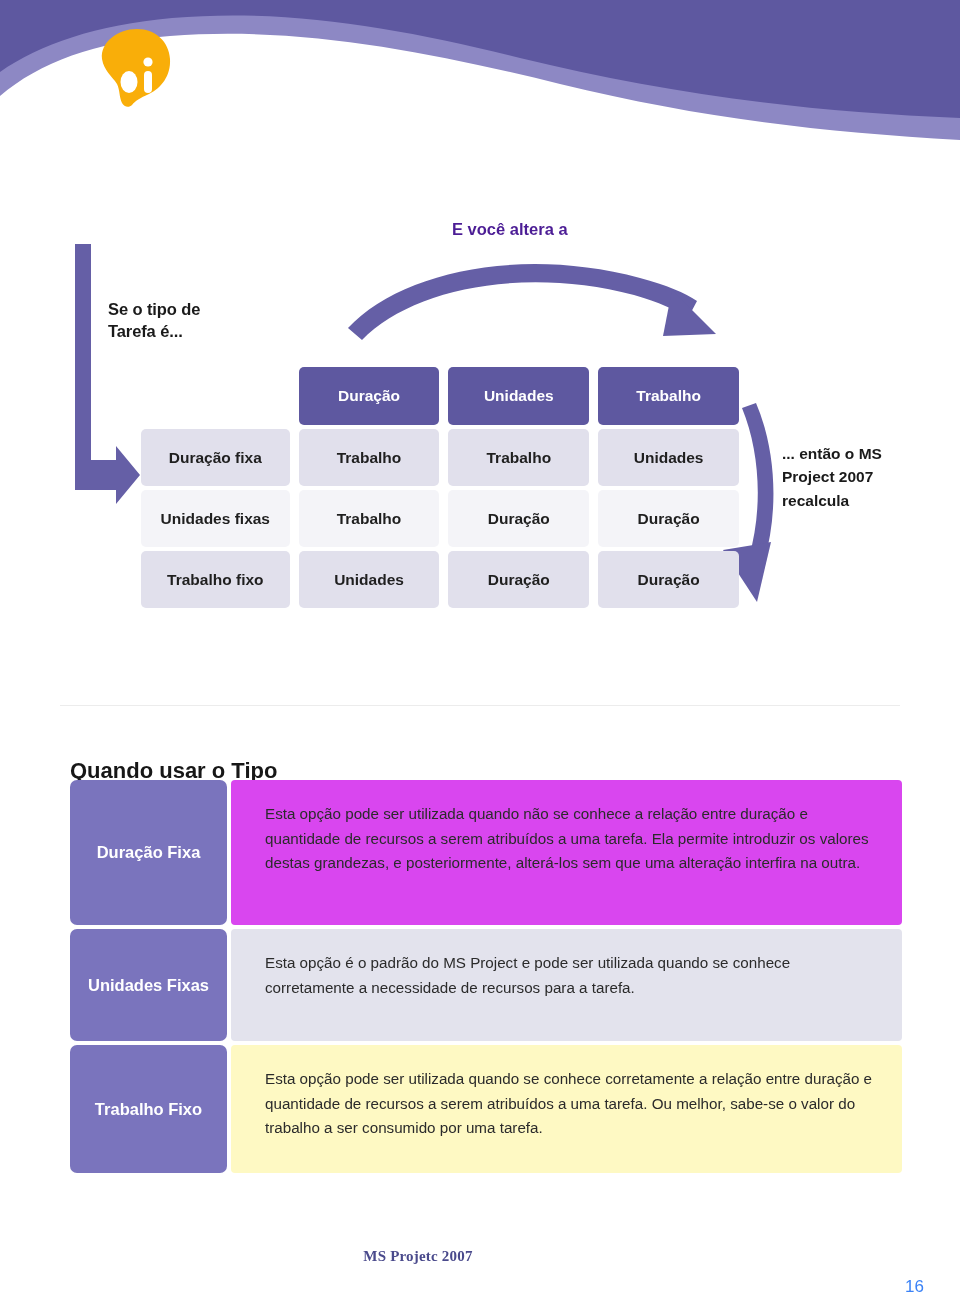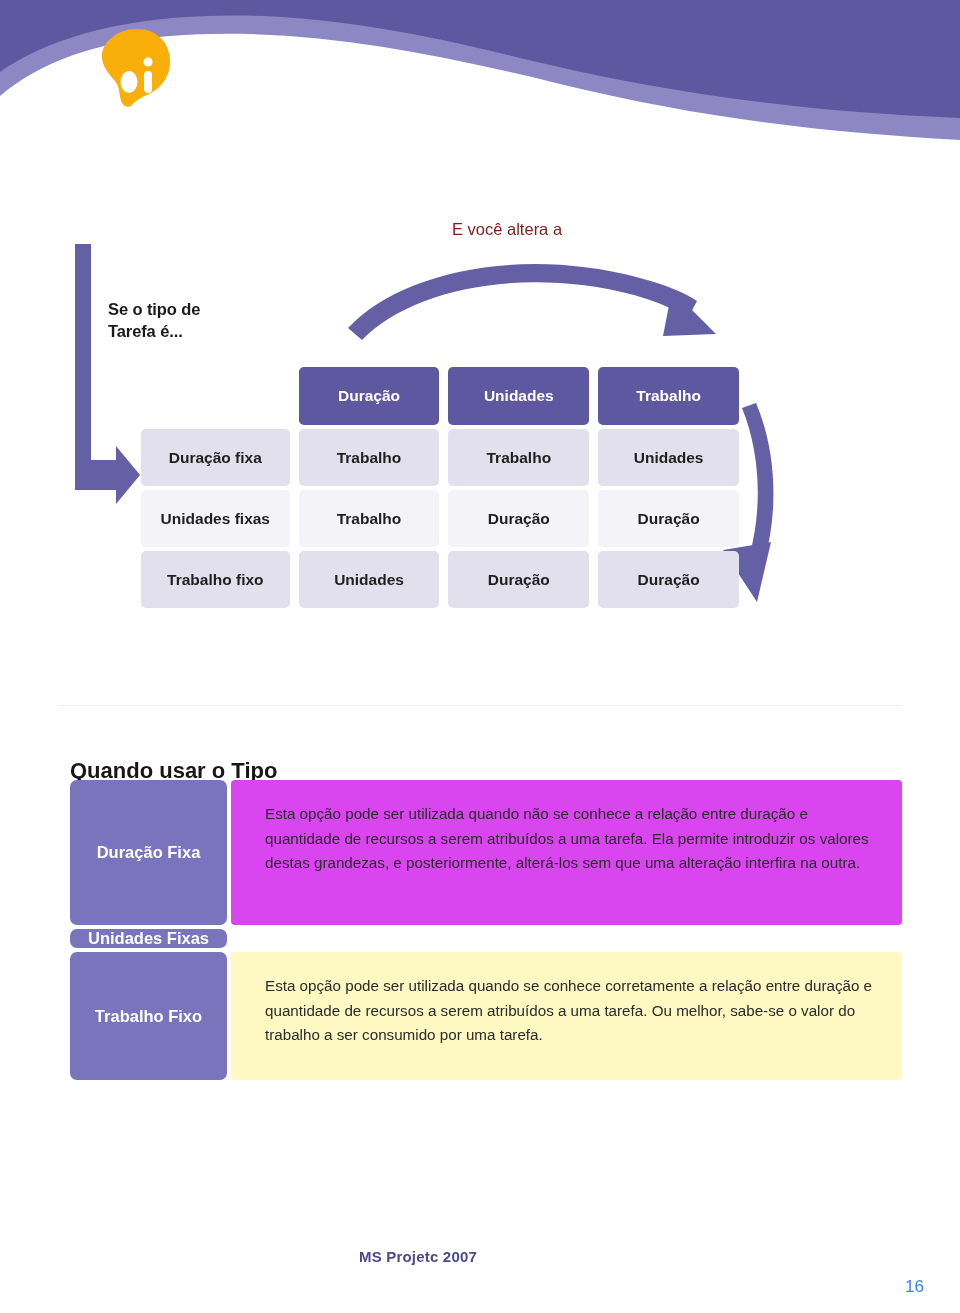--- a/index.html
+++ b/index.html
@@ -52,22 +52,22 @@
     color: #1a1a1a;
     line-height: 1.34;
     letter-spacing: -0.1px;
     margin-top: 40px;
   }
   .label-top {
     position: absolute;
     left: 452px;
     top: 70px;
     font-size: 16.5px;
-    font-weight: normal;
-    color: #7f1d1d;
+    font-weight: bold;
+    color: #4c1d95;
     white-space: nowrap;
   }
   .label-right {
     position: absolute;
     left: 782px;
     top: 292px;
     font-size: 15.5px;
     font-weight: bold;
     color: #1a1a1a;
     line-height: 1.5;
@@ -184,20 +184,21 @@
   .footer-title {
     position: absolute;
     left: 0;
     top: 1248px;
     width: 836px;
     text-align: center;
     font-size: 15px;
     font-weight: bold;
     color: #4a4a8c;
     letter-spacing: 0.2px;
+    font-family: Liberation Serif, serif;
   }
   .page-number {
     position: absolute;
     right: 36px;
     top: 1277px;
     font-size: 17px;
     color: #3b82f6;
   }
 </style>
 </head>
@@ -242,20 +243,25 @@
     </g>
   </svg>
 
   <div class="label-left">
     <div>Se o tipo de</div>
     <div>Tarefa é...</div>
   </div>
 
   <div class="label-top">E você altera a</div>
 
+  <div class="label-right">
+    <div>... então o MS</div>
+    <div>Project 2007</div>
+    <div>recalcula</div>
+  </div>
 
   <div class="matrix">
     <div class="mrow head">
       <div class="mcell spacer"></div>
       <div class="mcell val">Duração</div>
       <div class="mcell val">Unidades</div>
       <div class="mcell val">Trabalho</div>
     </div>
 
     <div class="mrow shade">
@@ -286,20 +292,21 @@
 <div class="usage">
   <div class="usage-title">Quando usar o Tipo</div>
 
   <div class="usage-table">
     <div class="urow r1">
       <div class="ulabel">Duração Fixa</div>
       <div class="udesc">Esta opção pode ser utilizada quando não se conhece a relação entre duração e quantidade de recursos a serem atribuídos a uma tarefa. Ela permite introduzir os valores destas grandezas, e posteriormente, alterá-los sem que uma alteração interfira na outra.</div>
     </div>
     <div class="urow r2">
       <div class="ulabel">Unidades Fixas</div>
+      <div class="udesc">Esta opção é o padrão do MS Project e pode ser utilizada quando se conhece corretamente a necessidade de recursos para a tarefa.</div>
     </div>
     <div class="urow r3">
       <div class="ulabel">Trabalho Fixo</div>
       <div class="udesc">Esta opção pode ser utilizada quando se conhece corretamente a relação entre duração e quantidade de recursos a serem atribuídos a uma tarefa. Ou melhor, sabe-se o valor do trabalho a ser consumido por uma tarefa.</div>
     </div>
   </div>
 </div>
 
 <div class="footer-title">MS Projetc 2007</div>
 <div class="page-number">16</div>

